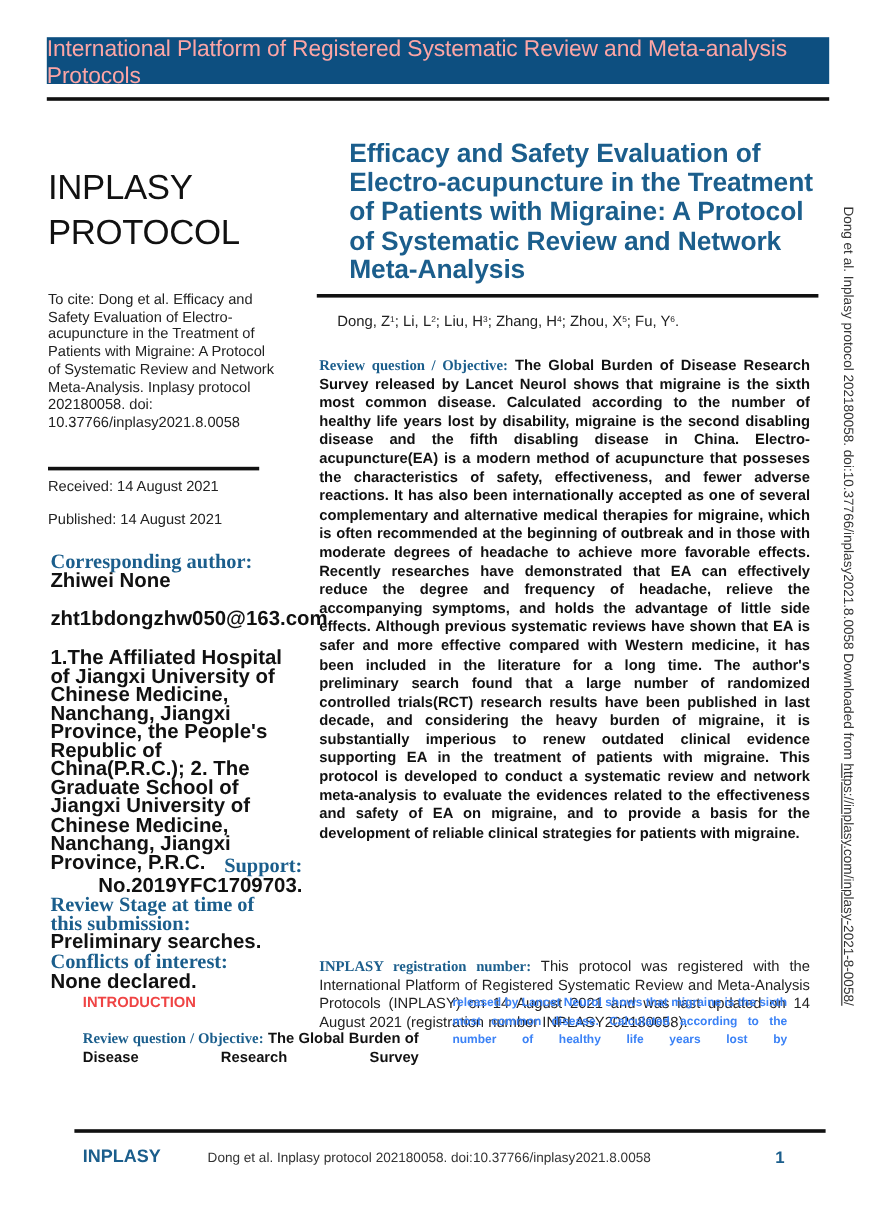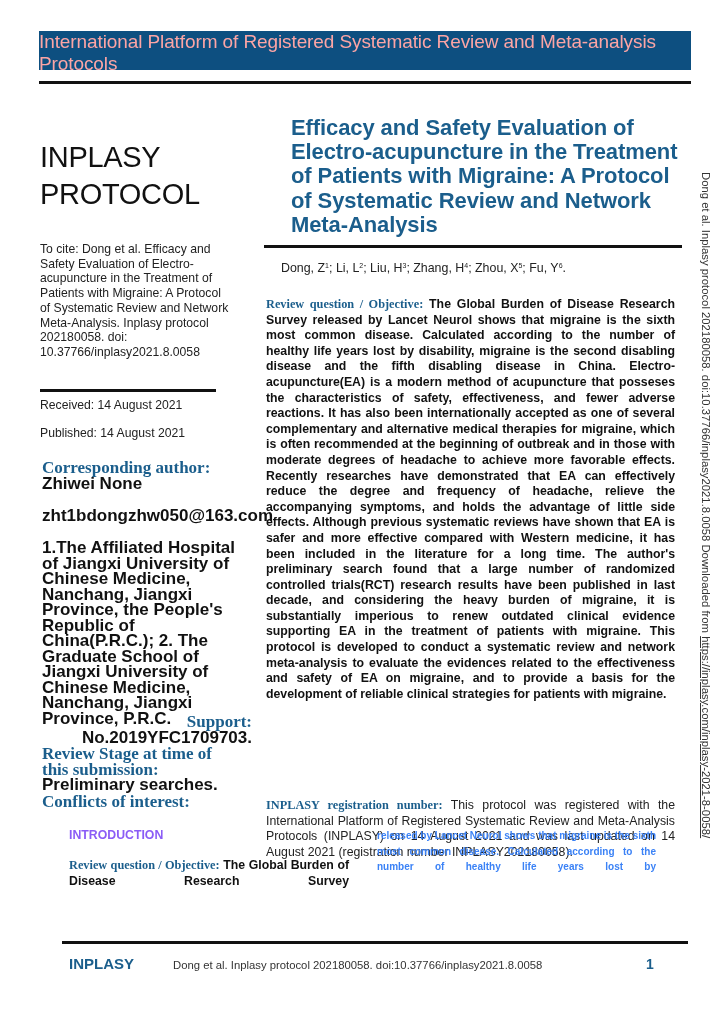--- a/index.html
+++ b/index.html
@@ -12,21 +12,21 @@
     .received { position: absolute; left: 40px; top: 398px; font-size: 12.2px; color: #222; }
     .published { position: absolute; left: 40px; top: 426px; font-size: 12.2px; color: #222; }
     .sect { position: absolute; left: 42px; width: 200px; font-size: 17px; line-height: 15.5px; font-weight: bold; color: #111; }
     .blue { color: #1b5e8c; font-weight: bold; font-family: Liberation Serif, serif; }
     .title-main { position: absolute; left: 270px; top: 116px; width: 390px; font-size: 22px; line-height: 24.2px; font-weight: bold; color: #1b5e8c; letter-spacing: -0.1px; margin-left: 21px; }
     .title-rule { position: absolute; left: 264px; top: 245px; width: 418px; height: 3px; background: #111; }
     .authors { position: absolute; left: 281px; top: 261px; font-size: 12.4px; color: #222; }
     .authors sup { font-size: 7px; vertical-align: 4px; }
     .abstract { position: absolute; left: 266px; top: 297px; width: 409px; font-size: 12.3px; line-height: 15.6px; font-weight: bold; text-align: justify; color: #111; }
     .reg { position: absolute; left: 266px; top: 798px; width: 409px; font-size: 12.3px; line-height: 15.6px; text-align: justify; color: #222; }
-    .intro-head { position: absolute; left: 69px; top: 828px; font-size: 12.3px; font-weight: bold; color: #8b5cf6; }
+    .intro-head { position: absolute; left: 69px; top: 828px; font-size: 12.3px; font-weight: bold; color: #ef4444; }
     .intro-left { position: absolute; left: 69px; top: 858px; width: 280px; font-size: 12.3px; line-height: 15.6px; font-weight: bold; text-align: justify; text-align-last: justify; color: #111; }
     .intro-right { position: absolute; left: 377px; top: 828px; width: 279px; font-size: 10px; line-height: 15.6px; font-weight: bold; text-align: justify; text-align-last: justify; color: #3b82f6; }
     .bottom-rule { position: absolute; left: 62px; top: 941px; width: 626px; height: 3px; background: #111; }
     .footer-brand { position: absolute; left: 69px; top: 955px; font-size: 15px; font-weight: bold; color: #1b5e8c; }
     .footer-cite { position: absolute; left: 173px; top: 959px; font-size: 11.3px; color: #333; }
     .footer-page { position: absolute; left: 646px; top: 956px; font-size: 14px; font-weight: bold; color: #1b5e8c; }
     .side-text { position: absolute; left: 699px; top: 172px; transform-origin: 0 0; transform: rotate(90deg) translateY(-13px); white-space: nowrap; font-size: 11.3px; color: #333; width: 740px; }
     .side-text .link { text-decoration: underline; color: #333; }
   </style>
 </head>
@@ -61,20 +61,21 @@
   <span>No.2019YFC1709703.</span>
 </div>
 
 <div class="sect" style="top:746px; width:190px;">
   <span class="blue">Review Stage at time of this submission:</span>
   <span>Preliminary searches.</span>
 </div>
 
 <div class="sect" style="top:794px;">
   <div class="blue">Conflicts of interest:</div>
+  <div>None declared.</div>
 </div>
 
 <div class="title-main">Efficacy and Safety Evaluation of Electro-acupuncture in the Treatment of Patients with Migraine: A Protocol of Systematic Review and Network Meta-Analysis</div>
 <div class="title-rule"></div>
 
 <div class="authors">
   <span><span>Dong, Z</span><sup>1</sup>; </span>
   <span><span>Li, L</span><sup>2</sup>; </span>
   <span><span>Liu, H</span><sup>3</sup>; </span>
   <span><span>Zhang, H</span><sup>4</sup>; </span>

